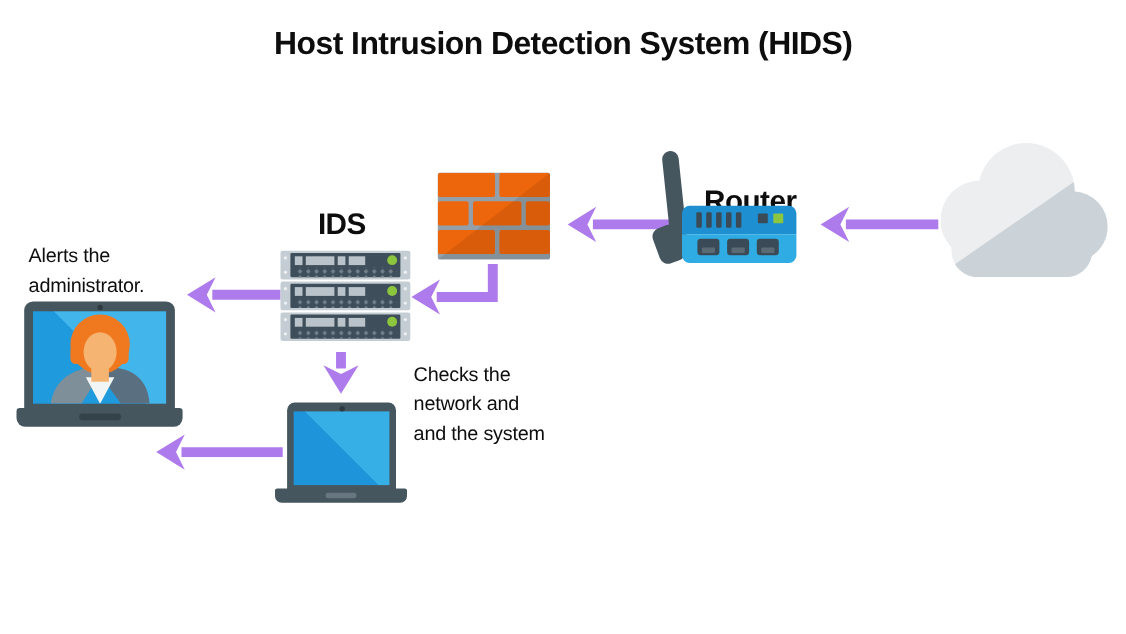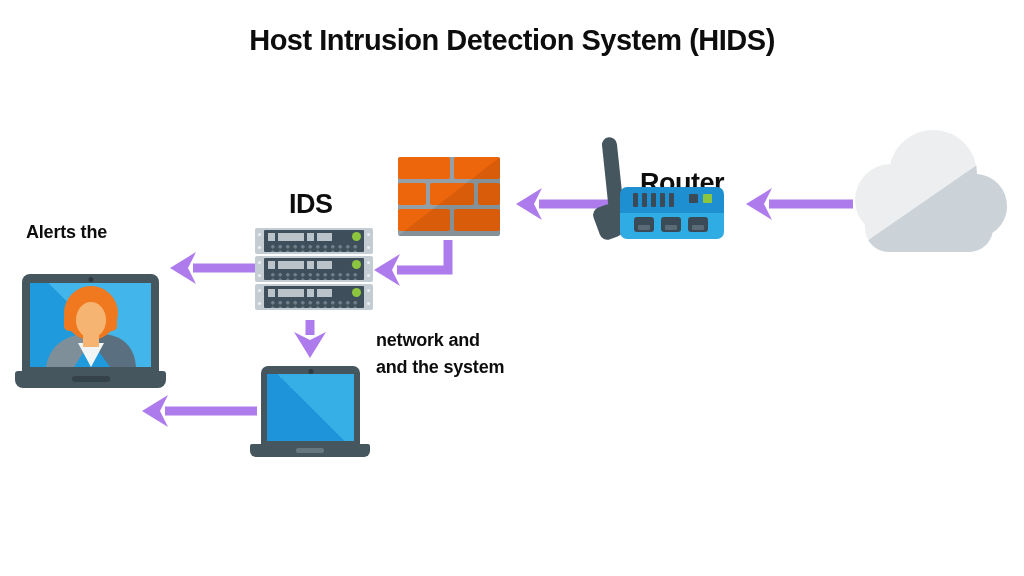--- a/index.html
+++ b/index.html
@@ -8,21 +8,21 @@
     font-family:"Liberation Sans", sans-serif; color:#0e0e0e; overflow:hidden;
   }
   .abs { position:absolute; }
 
   
   #title {
     left:0; right:0; top:24px; text-align:center;
     font-size:29px; font-weight:bold; letter-spacing:-0.5px; color:#0d0d0d;
   }
   .node-label { font-weight:bold; font-size:27px; color:#0d0d0d; letter-spacing:-0.5px; }
-  .caption { font-weight:bold; font-size:18px; line-height:27px; color:#0d0d0d; letter-spacing:-0.2px; }
+  .caption { font-weight:normal; font-size:18px; line-height:27px; color:#0d0d0d; letter-spacing:-0.2px; }
 
   
   #arrow-layer { left:0; top:0; width:1024px; height:576px; pointer-events:none; }
   .arrow-line { stroke:#ae7bec; stroke-width:9; fill:none; }
   .arrow-head { fill:#ae7bec; }
 
   
   #cloud { left:845px; top:122px; width:168px; height:130px; }
 
   
@@ -214,20 +214,21 @@
             <div class="bay-bar short"></div>
           <div class="led"></div>
         </div>
         <div class="dots"></div>
       </div>
     </div>
   </div>
 
   <div id="caption-admin" class="abs caption">
     <div>Alerts the</div>
+    <div>administrator.</div>
   </div>
   <div id="admin-laptop" class="laptop-frame">
     <div class="camera-dot"></div>
     <div id="admin-screen">
       <svg width="100%" height="100%" viewBox="0 0 121 82" preserveAspectRatio="xMidYMax meet" xmlns="http://www.w3.org/2000/svg">
         <path d="M16,82 C20,58 38,51 52,49 L58,60 L44,82 Z" fill="#7e8f99"></path>
         <path d="M106,82 C104,56 86,49 70,49 L64,60 L80,82 Z" fill="#5a7080"></path>
         <polygon points="48,58 74,58 61,82" fill="#f2f5f6"></polygon>
         <circle cx="61" cy="28" r="27" fill="#f0791f"></circle>
         <rect x="34" y="28" width="11" height="18" rx="5" fill="#f0791f"></rect>
@@ -244,17 +245,18 @@
   <div id="host-laptop" class="laptop-frame">
     <div class="camera-dot"></div>
     <div id="host-screen"></div>
   </div>
   <div id="host-base" class="abs">
     <div class="notch"></div>
   </div>
 
 
   <div id="caption-checks" class="abs caption">
+    <div>Checks the</div>
     <div>network and</div>
     <div>and the system</div>
   </div>
 
 </div>
 
 </body></html>

